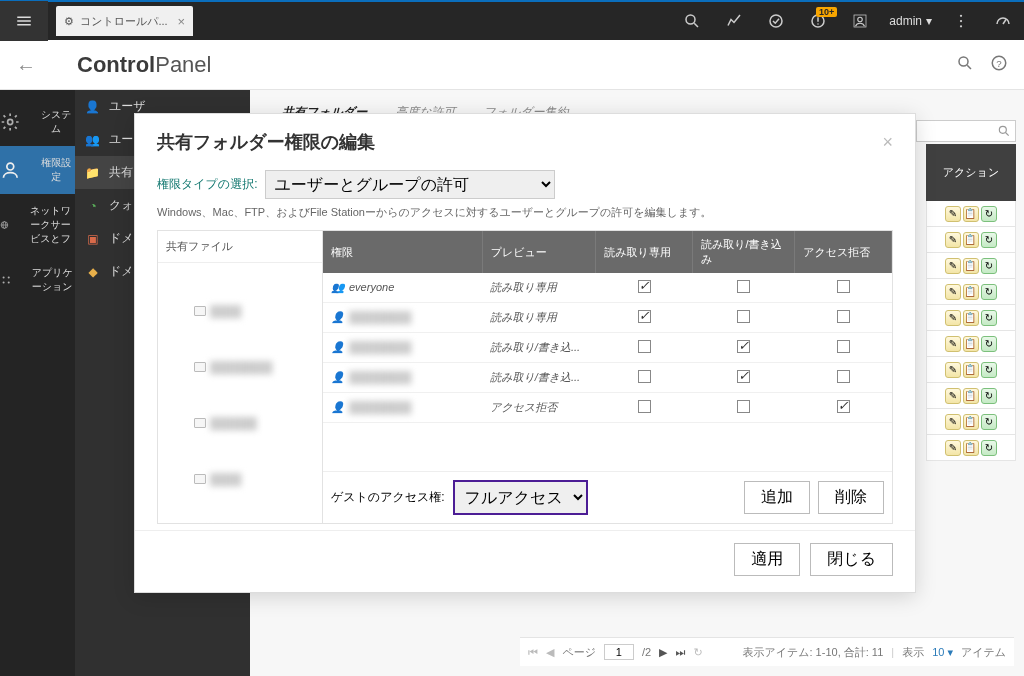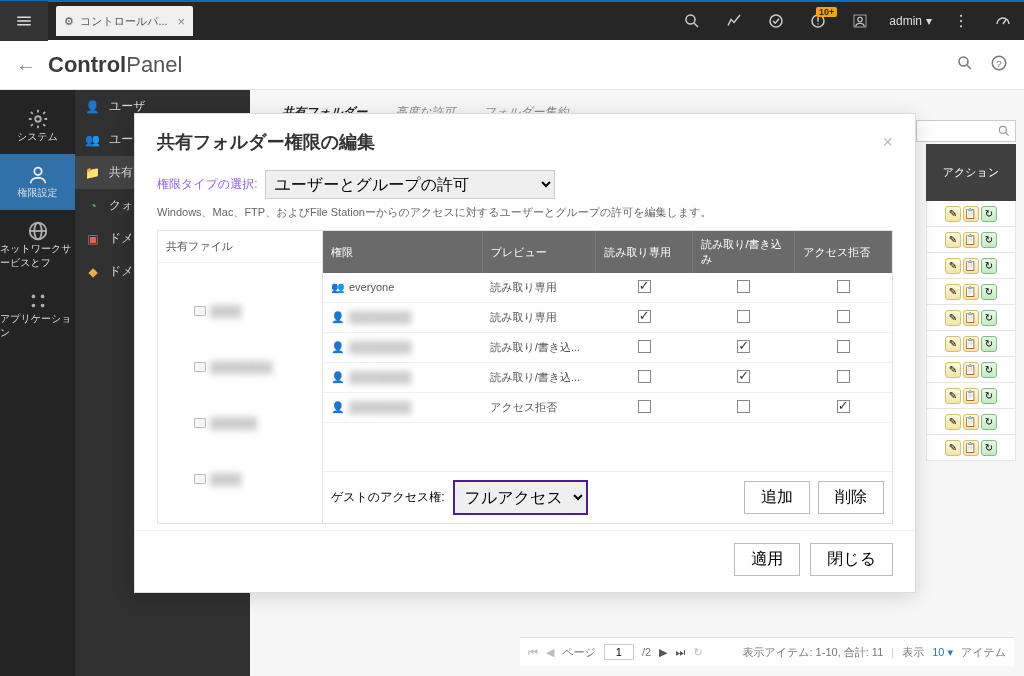--- a/index.html
+++ b/index.html
@@ -14,28 +14,28 @@
 .topbar-spacer { flex: 1; }
 .topbar-icon { width: 42px; display: flex; align-items: center; justify-content: center; cursor: pointer; position: relative; height:40px;}
 .topbar-icon svg { width: 18px; height: 18px; fill: #ccc; }
 .badge { position: absolute; top: 6px; right: 2px; background: #f7a500; color: #262626; font-size: 9px; padding: 0 3px; border-radius: 2px; font-weight: bold; }
 .user-label { color: #ddd; font-size: 12px; padding: 0 8px; display:flex; align-items:center; gap:4px;}
 
 
 .header-row { height: 50px; background: #fff; display: flex; align-items: center; padding: 0 16px; border-bottom: 1px solid #e4e4e4; }
 .back-arrow { font-size: 20px; color: #888; margin-right: 12px; cursor: pointer; }
 .app-title { font-size: 22px; color: #555; }
-.app-title b { font-weight: bold; color: #3b3b3b; }
+.app-title b { font-weight: bold; color: #3b3b3b; margin-left: 29px; }
 .header-icons { margin-left: auto; display: flex; gap: 16px; color: #777; }
 .header-icons svg { width: 18px; height: 18px; }
 
 
 .mainwrap { display: flex; height: calc(100% - 90px); }
 .leftbar { width: 75px; background: #242424; color: #ddd; font-size: 10px; display: flex; flex-direction: column; align-items: center; padding-top: 8px; }
-.leftbar .li { display: flex; flex-direction: column; align-items: center; gap: 0; padding: 10px 0; width: 100%; cursor: pointer; text-align:left;}
+.leftbar .li { display: flex; flex-direction: row; align-items: center; gap: 17px; padding: 10px 0; width: 100%; cursor: pointer; text-align:center;}
 .leftbar .li.active { background: #2f71a8; }
 .leftbar svg { width: 22px; height: 22px; fill: #aeaeae; }
 .leftbar .li.active svg { fill: #eee; }
 
 .sublist { width: 175px; background: #303030; color: #ddd; font-size: 12px; }
 .sublist .si { display: flex; align-items: center; padding: 8px 10px; gap: 8px; cursor: pointer; }
 .sublist .si.sel { background: #444; }
 .si-icon { width: 16px; height: 16px; display: inline-flex; align-items:center; justify-content:center;}
 
 .content { flex: 1; background: #f7f7f7; position: relative; }
@@ -56,39 +56,39 @@
 .bg-pager input { width:30px; text-align:center; border:1px solid #ccc; padding:1px; font-size:11px;}
 .pg-icn { color:#bbb; cursor:pointer; }
 
 
 .modal { position: absolute; left: 134px; top: 113px; width: 782px; height: 480px; background: #fff; border: 1px solid #ddd; box-shadow: 0 4px 20px rgba(0,0,0,0.15); display:flex; flex-direction:column;}
 .modal-head { padding: 16px 22px 10px; display:flex; align-items:center;}
 .modal-title { font-size: 18px; font-weight: bold; color: #333; }
 .modal-close { margin-left: auto; color: #bbb; cursor: pointer; font-size: 18px;}
 .modal-body { padding: 6px 22px; flex:1; display:flex; flex-direction:column; overflow:hidden;}
 .sel-row { display: flex; align-items: center; gap: 8px; margin-bottom: 6px; }
-.sel-row label { font-size: 12px; color: #8b5cf6; }
+.sel-row label { font-size: 12px; color: #0f766e; }
 .sel-row select { font-size: 16px; padding: 4px; border: 1px solid #ccc; min-width: 290px; }
 .desc { font-size: 11px; color: #666; margin-bottom: 10px; }
 
 .perm-area { display: flex; border: 1px solid #e2e2e2; flex:1; min-height:0;justify-content:space-between;}
 .tree { width: 165px; border-right: 1px solid #e2e2e2; display:flex; flex-direction:column;}
 .tree-hd { font-size: 11px; color: #555; padding: 8px; border-bottom: 1px solid #eee; }
 .tree-list { flex:1; overflow:auto; font-size:11px; color:#777;}
 .tree-list .tn { display:flex; align-items:center; padding:2px 0 2px 22px; gap:4px; cursor:pointer;margin-top:40px;}
 .tree-list .tn.sel { background:#eaeaea; color:#333;}
 .tree-list .tn.ind { padding-left: 36px; }
 .folder-ic { width:12px; height:10px; border:1px solid #bbb; border-radius:1px; background:#f6f6f6;}
 .blur { filter: blur(3px); color:#ccc;}
 
 .perm-right { flex:1; display:flex; flex-direction:column;}
 .ptable { flex:1; overflow:auto;}
 .ptable table { width:100%; border-collapse:collapse; font-size:11px;}
 .ptable th { background:#6a6a6a; color:#fff; font-weight:normal; text-align:left; padding:6px 8px; border-right:1px solid #7a7a7a;}
-.ptable td { padding:7px 8px; border-bottom:1px solid #f0f0f0; color:#555;}
+.ptable td { padding:7px 8px; border-bottom:1px solid #f0f0f0; color:#555;font-style:italic;}
 .ptable td.center { text-align:center;}
 .pv-orange { color:#e8a23c;}
 .pv-green { color:#3c9a3c;}
 .pv-red { color:#c94444;}
 .chk { display:inline-block; width:13px; height:13px; border:1px solid #888; position:relative; cursor:pointer;}
 .chk.on::after { content:"✓"; position:absolute; top:-3px; left:0px; font-size:13px; color:#333; }
 .uicon { display:inline-block; width:14px; text-align:center; margin-right:4px; color:#999;}
 
 .guest-row { display:flex; align-items:center; gap:8px; padding:8px; border-top:1px solid #eee; font-size:12px;}
 .guest-row select { font-size:16px; padding:6px; border:2px solid #4c1d95; min-width:120px;}

